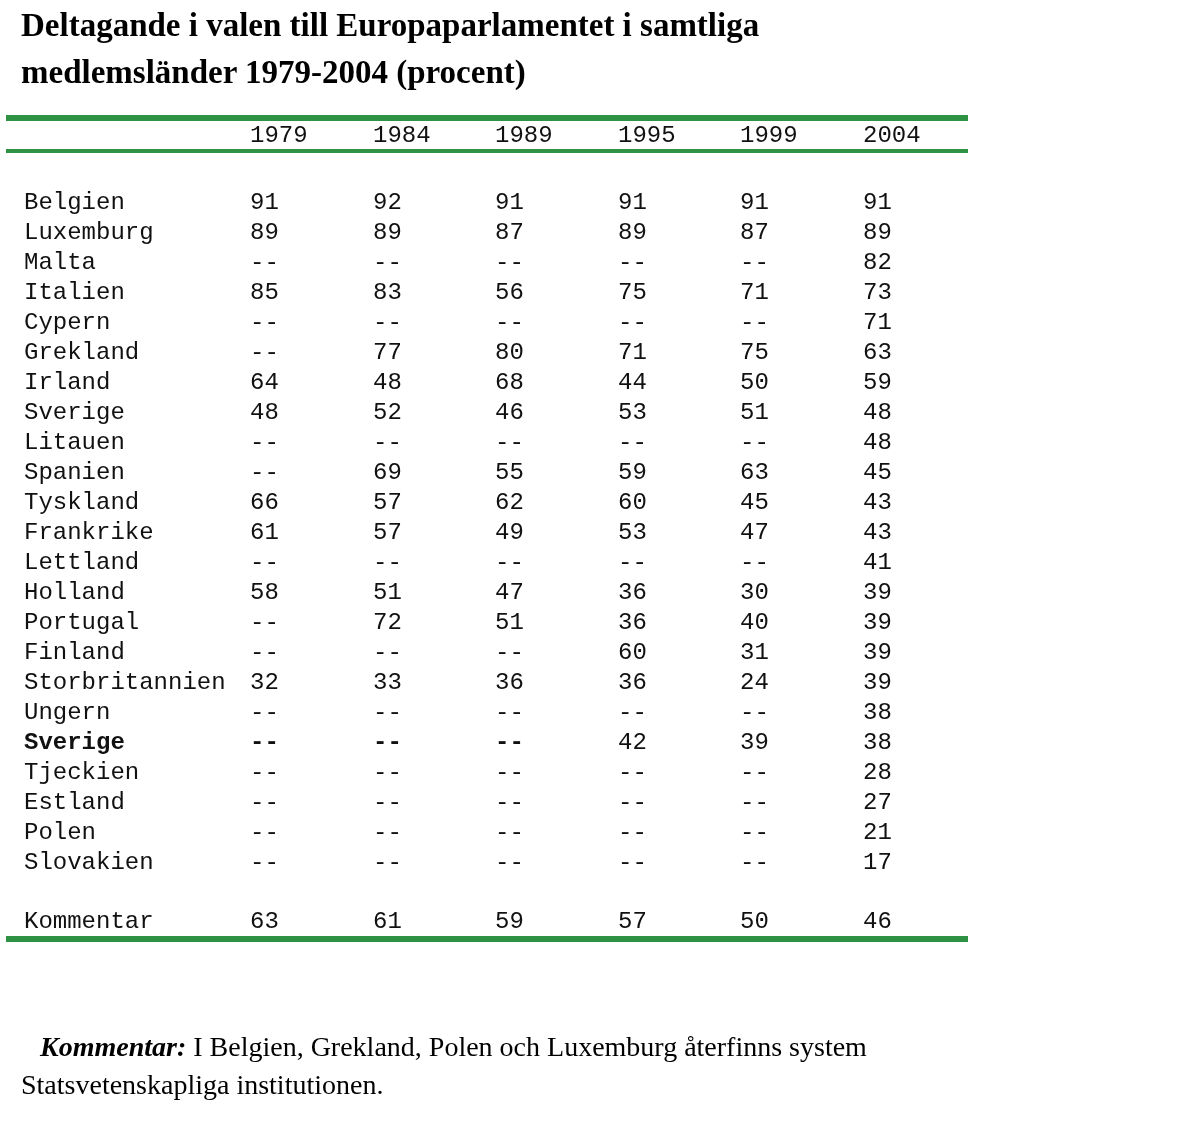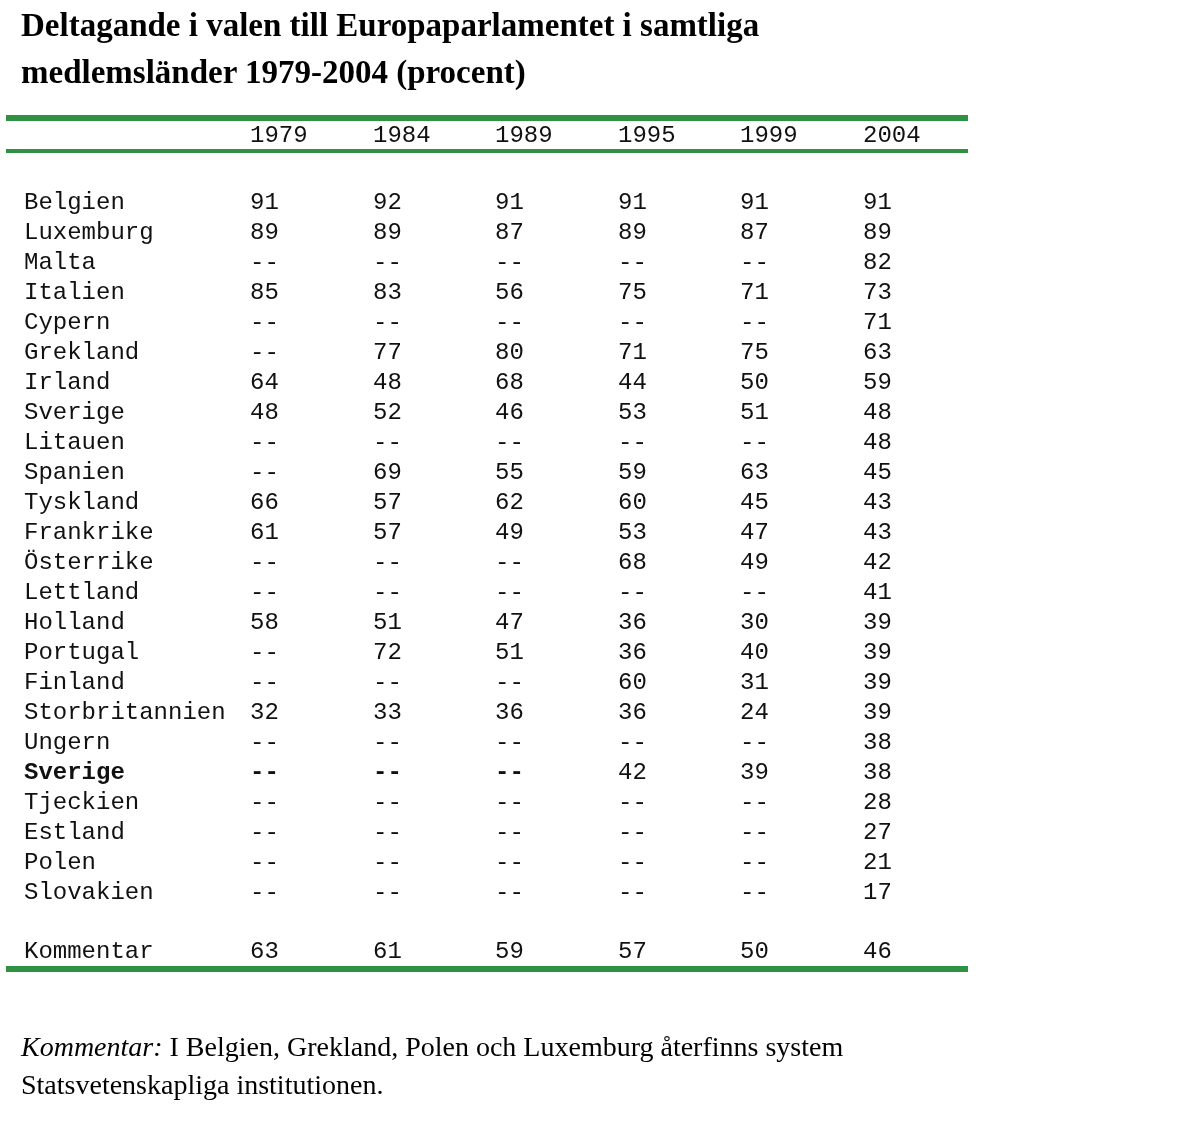--- a/index.html
+++ b/index.html
@@ -58,21 +58,21 @@
   .bold { font-weight: 700; }
   .footnote {
     position: absolute;
     left: 21px;
     top: 1028px;
     font-family: "Liberation Serif", serif;
     font-size: 28px;
     line-height: 38px;
     color: #000000;
   }
-  .fn-bi { font-weight: 400; font-style: italic; }
+  .fn-bi { font-weight: 700; font-style: italic; margin-left: 19px; }
   .fn-i  { font-style: italic; }
 </style>
 </head>
 <body>
 
 <div class="page">
 
   <h1 class="title"><span>Deltagande i valen till Europaparlamentet i samtliga</span><br><span>medlemsländer 1979-2004 (procent)</span></h1>
 
   <table class="data-table">
@@ -202,29 +202,20 @@
         <tr class="data-row">
           <td class="country-cell">Frankrike</td>
           <td class="value-cell">61</td>
           <td class="value-cell">57</td>
           <td class="value-cell">49</td>
           <td class="value-cell">53</td>
           <td class="value-cell">47</td>
           <td class="value-cell">43</td>
         </tr>
         <tr class="data-row">
-          <td class="country-cell">Österrike</td>
-          <td class="value-cell">--</td>
-          <td class="value-cell">--</td>
-          <td class="value-cell">--</td>
-          <td class="value-cell">68</td>
-          <td class="value-cell">49</td>
-          <td class="value-cell">42</td>
-        </tr>
-        <tr class="data-row">
           <td class="country-cell">Lettland</td>
           <td class="value-cell">--</td>
           <td class="value-cell">--</td>
           <td class="value-cell">--</td>
           <td class="value-cell">--</td>
           <td class="value-cell">--</td>
           <td class="value-cell">41</td>
         </tr>
         <tr class="data-row">
           <td class="country-cell">Holland</td>

